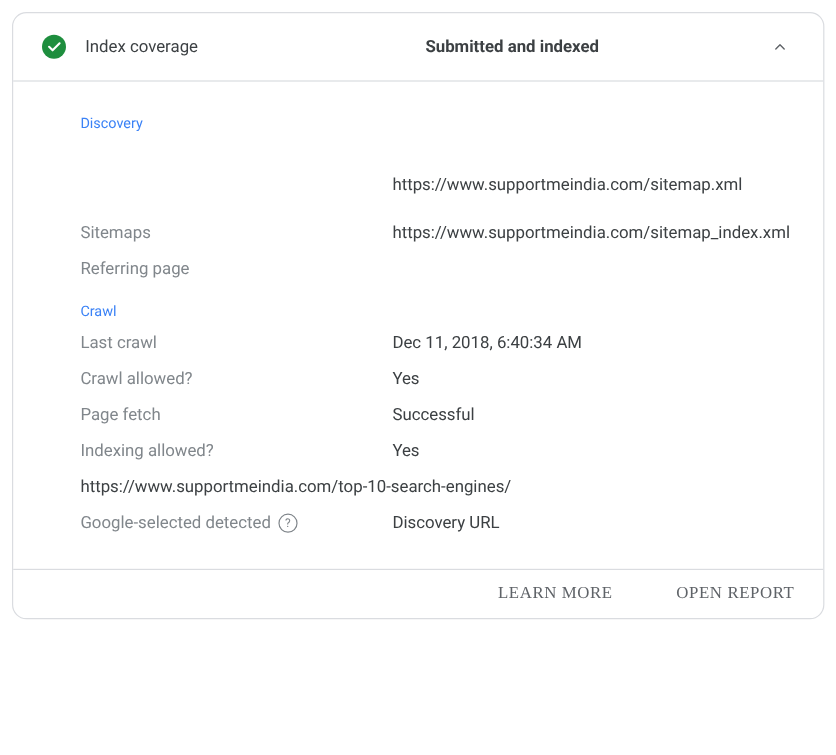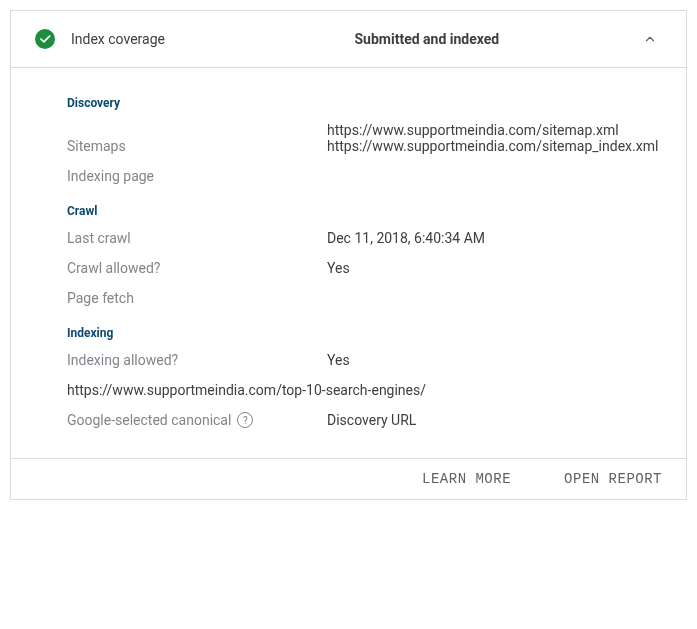--- a/index.html
+++ b/index.html
@@ -8,21 +8,21 @@
       box-sizing: border-box;
     }
     body {
       font-family: Roboto, Arial, sans-serif;
       background: #fff;
       padding: 10px;
     }
     .card {
       width: 677px;
       border: 1px solid #dadce0;
-      border-radius: 0;
+      border-radius: 12px;
       background: #fff;
     }
     .header {
       display: flex;
       align-items: center;
       padding: 16px 24px;
       border-bottom: 1px solid #dadce0;
     }
     .status-icon {
       width: 20px;
@@ -55,22 +55,22 @@
       display: flex;
       align-items: center;
       justify-content: center;
       cursor: pointer;
     }
     .content {
       padding: 8px 24px 16px 56px;
     }
     .section-heading {
       font-size: 12px;
-      font-weight: 700;
-      color: #0c4a6e;
+      font-weight: 400;
+      color: #3b82f6;
       margin-top: 20px;
       margin-bottom: 12px;
     }
     .row {
       display: flex;
       margin-bottom: 14px;
       font-size: 14px;
       align-items: flex-end;
     }
     .row-label {
@@ -105,25 +105,26 @@
       gap: 24px;
     }
     .footer-btn {
       font-size: 14px;
       font-weight: 500;
       color: #5f6368;
       letter-spacing: 0.5px;
       cursor: pointer;
       background: none;
       border: none;
-      font-family: Liberation Mono, monospace;
+      font-family: Liberation Serif, serif;
       padding-left: 29px;
     }
     .sitemap-line {
       display: block;
+      margin-top: 24px;
     }
   </style>
 </head>
 <body>
 
 <div class="card">
   <div class="header">
     <div class="status-icon">
       <svg viewBox="0 0 24 24" fill="none">
         <path d="M5 12l5 5L20 7" stroke="white" stroke-width="3" stroke-linecap="round" stroke-linejoin="round"></path>
@@ -141,47 +142,47 @@
   <div class="content">
     <div class="section-heading">Discovery</div>
     <div class="row">
       <div class="row-label">Sitemaps</div>
       <div class="row-value">
         <span class="sitemap-line">https://www.supportmeindia.com/sitemap.xml</span>
         <span class="sitemap-line">https://www.supportmeindia.com/sitemap_index.xml</span>
       </div>
     </div>
     <div class="row">
-      <div class="row-label">Indexing page</div>
+      <div class="row-label">Referring page</div>
     </div>
 
     <div class="section-heading">Crawl</div>
     <div class="row">
       <div class="row-label">Last crawl</div>
       <div class="row-value">Dec 11, 2018, 6:40:34 AM</div>
     </div>
     <div class="row">
       <div class="row-label">Crawl allowed?</div>
       <div class="row-value">Yes</div>
     </div>
     <div class="row">
       <div class="row-label">Page fetch</div>
+      <div class="row-value">Successful</div>
     </div>
 
-    <div class="section-heading">Indexing</div>
     <div class="row">
       <div class="row-label">Indexing allowed?</div>
       <div class="row-value">Yes</div>
     </div>
     <div class="row">
       <div class="row-value">https://www.supportmeindia.com/top-10-search-engines/</div>
     </div>
     <div class="row">
       <div class="row-label">
-        <span>Google-selected canonical</span>
+        <span>Google-selected detected</span>
         <span class="help-icon">?</span>
       </div>
       <div class="row-value">Discovery URL</div>
     </div>
   </div>
 
   <div class="footer">
     <button class="footer-btn">LEARN MORE</button>
     <button class="footer-btn">OPEN REPORT</button>
   </div>

